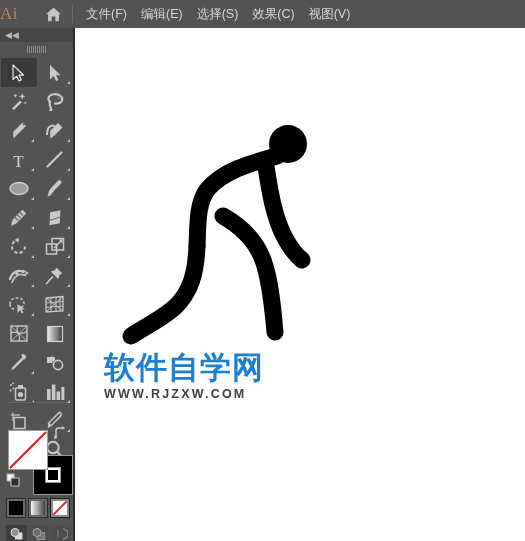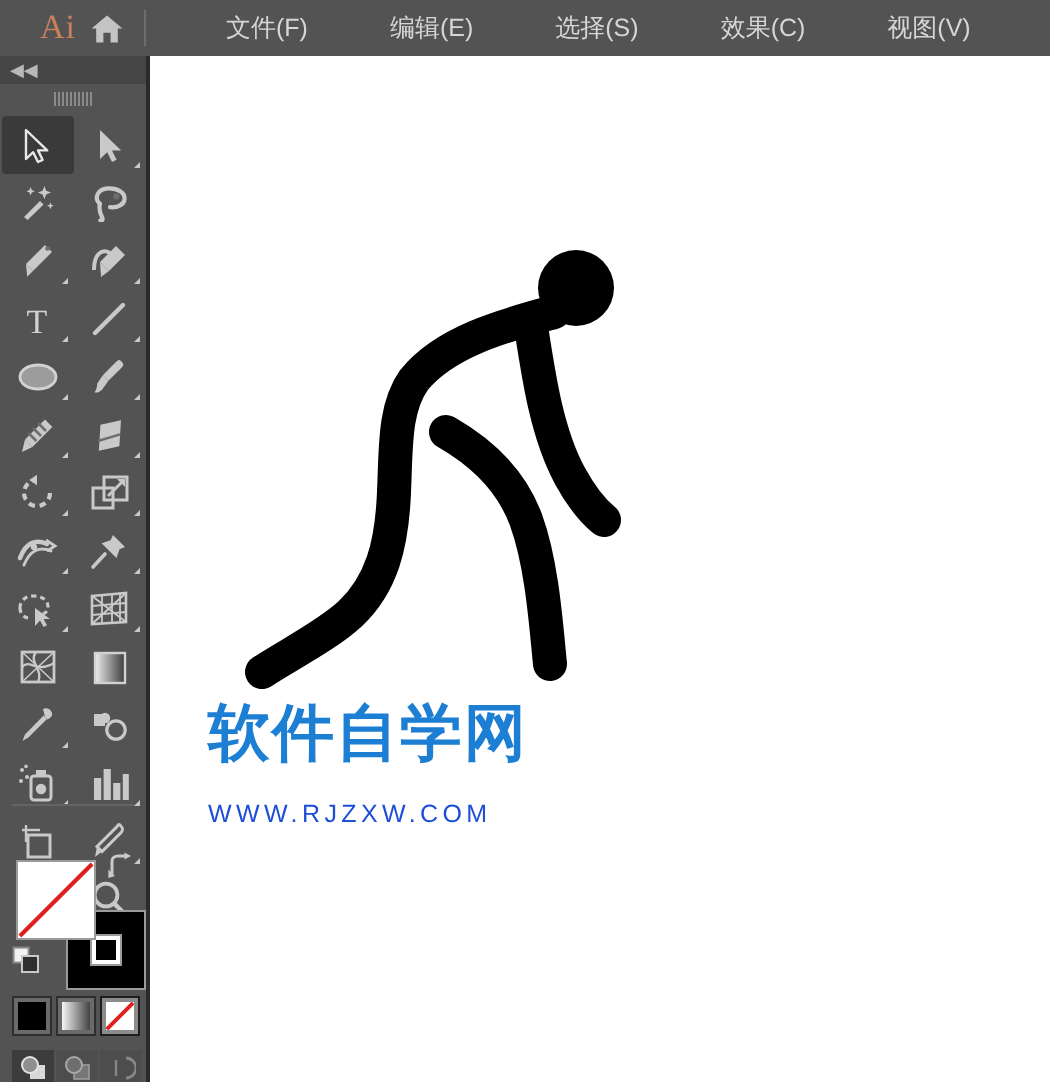--- a/index.html
+++ b/index.html
@@ -16,40 +16,39 @@
   }
 
   
   #menubar {
     position: absolute; left: 0; top: 0;
     width: 525px; height: 28px;
     background: #535353;
     display: flex; align-items: center;
   }
   #ai-logo {
-    width: 38px; text-align: right;
+    width: 38px; text-align: left;
     color: #c8805a;
     font-size: 17px; font-weight: normal;
     letter-spacing: 0.5px;
     font-family: "Liberation Serif", "DejaVu Serif", serif;
   }
   #home-btn {
     width: 30px; display: flex; align-items: center; justify-content: center;
   }
   .home-glyph { display:block; }
   #menu-divider {
     width: 1px; height: 18px; background: #6e6e6e; margin: 0 6px 0 4px;
   }
   .menu-item {
     color: #d6d6d6;
     font-size: 12.5px;
     padding: 0 7px;
     white-space: nowrap;
     line-height: 28px;
-    margin-left: 27px;
   }
 
   
   #tabbar {
     position: absolute; left: 75px; top: 28px;
     width: 450px; height: 34px;
     background: #3c3c3c;
   }
   #doc-tab {
     position: absolute; left: 8px; top: 0;
@@ -198,25 +197,25 @@
   #wm-cn {
     font-size: 31px;
     font-weight: bold;
     color: #1c7fd4;
     letter-spacing: 1px;
     line-height: 1;
     font-family: Liberation Mono, monospace;
   }
   #wm-url {
     font-size: 12.5px;
-    font-weight: normal;
-    color: #1d4ed8;
+    font-weight: bold;
+    color: #404040;
     letter-spacing: 2.2px;
     line-height: 1;
-    margin-top: 16px;
+    margin-top: 3px;
     font-family: "Liberation Sans", sans-serif;
   }
 </style>
 </head>
 <body>
 
 <div id="app">
 
   <div id="menubar">
     <div id="ai-logo">Ai</div>

